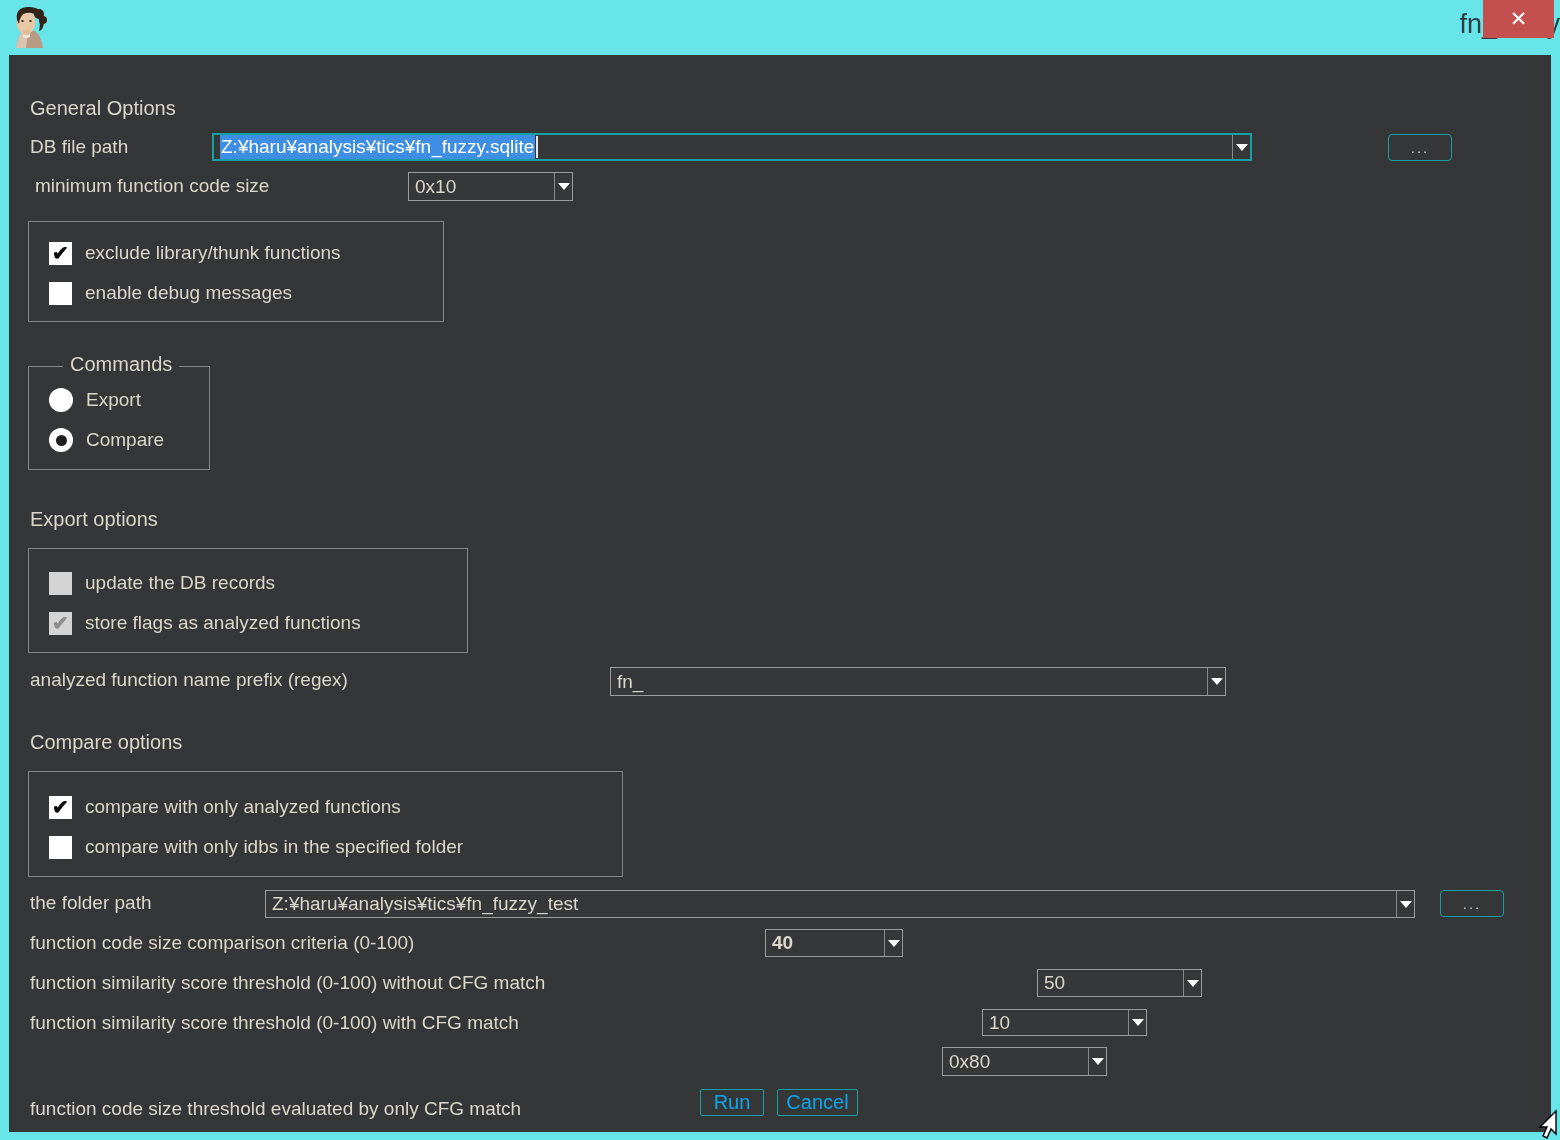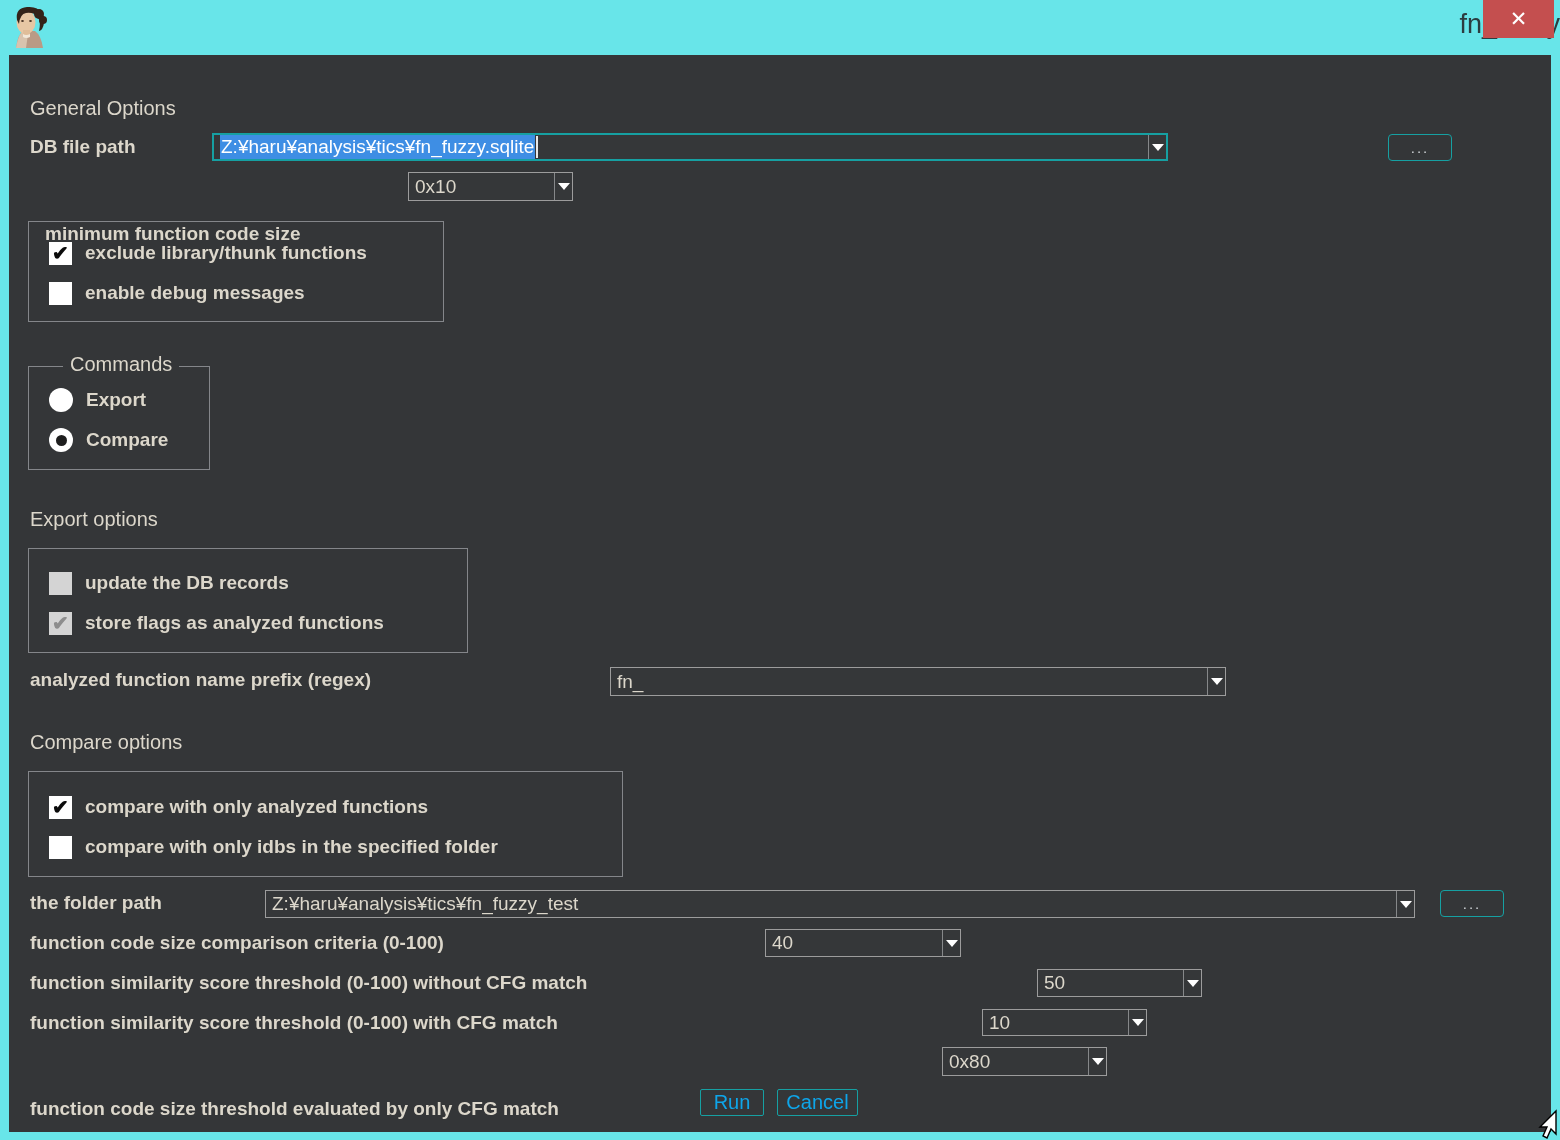--- a/index.html
+++ b/index.html
@@ -21,21 +21,21 @@
     background:#c44f4f;color:#fff;display:flex;align-items:center;justify-content:center;
     font-size:21px;cursor:default;
   }
   
   .content{
     position:absolute;left:9px;right:9px;top:55px;bottom:8px;
     background:#343638;color:#dcd7cb;font-size:19px;
   }
   .abs{position:absolute;}
   .heading{font-size:20px;color:#dcd7cb;}
-  .lbl{font-size:19px;color:#dcd7cb;white-space:nowrap;font-weight:bold;}
+  .lbl{font-size:19px;color:#dcd7cb;white-space:nowrap;}
   
   .combo{
     box-sizing:border-box;display:flex;align-items:stretch;
     border:1px solid #9c9c9c;background:#353739;height:28px;
   }
   .combo.focused{border:2px solid #16a0a2;}
   .combo-text{
     flex:1;display:flex;align-items:center;padding-left:6px;
     font-size:19px;color:#dcd7cb;white-space:nowrap;overflow:hidden;
   }
@@ -103,32 +103,32 @@
     <div class="close-btn">
       <span>✕</span>
     </div>
   </div>
 
   <div class="content">
 
     <div class="abs heading" style="left:21px;top:42px;">General Options</div>
 
     <div class="abs lbl" style="left:21px;top:81px;">DB file path</div>
-    <div class="abs combo focused" style="left:203px;top:78px;width:956px;">
+    <div class="abs combo focused" style="left:203px;top:78px;width:1040px;">
       <span class="combo-text">
           <span class="selection">Z:¥haru¥analysis¥tics¥fn_fuzzy.sqlite</span>
           <span class="caret"></span>
         </span>
       <span class="combo-arrow">
           <span class="tri"></span>
         </span>
     </div>
     <div class="abs browse-btn" style="left:1379px;top:79px;width:64px;height:27px;">...</div>
 
-    <div class="abs lbl" style="left:36px;top:120px;margin-top:48px;">minimum function code size</div>
+    <div class="abs lbl" style="left:26px;top:120px;">minimum function code size</div>
     <div class="abs combo" style="left:399px;top:117px;width:165px;height:29px;">
       <span class="combo-text">0x10</span>
       <span class="combo-arrow">
           <span class="tri"></span>
         </span>
     </div>
 
     <div class="abs groupbox" style="left:19px;top:166px;width:416px;height:101px;">
       <div class="cb-row" style="left:20px;top:18px;">
         <span class="checkbox checked"></span>
@@ -187,21 +187,21 @@
     <div class="abs lbl" style="left:21px;top:837px;">the folder path</div>
     <div class="abs combo" style="left:256px;top:835px;width:1150px;">
       <span class="combo-text">Z:¥haru¥analysis¥tics¥fn_fuzzy_test</span>
       <span class="combo-arrow">
           <span class="tri"></span>
         </span>
     </div>
     <div class="abs browse-btn" style="left:1431px;top:835px;width:64px;height:27px;">...</div>
 
     <div class="abs lbl" style="left:21px;top:877px;">function code size comparison criteria (0-100)</div>
-    <div class="abs combo" style="left:756px;top:874px;width:196px;">
+    <div class="abs combo" style="left:756px;top:874px;width:138px;font-weight:bold;">
       <span class="combo-text">40</span>
       <span class="combo-arrow">
           <span class="tri"></span>
         </span>
     </div>
 
     <div class="abs lbl" style="left:21px;top:917px;">function similarity score threshold (0-100) without CFG match</div>
     <div class="abs combo" style="left:1028px;top:914px;width:165px;">
       <span class="combo-text">50</span>
       <span class="combo-arrow">

